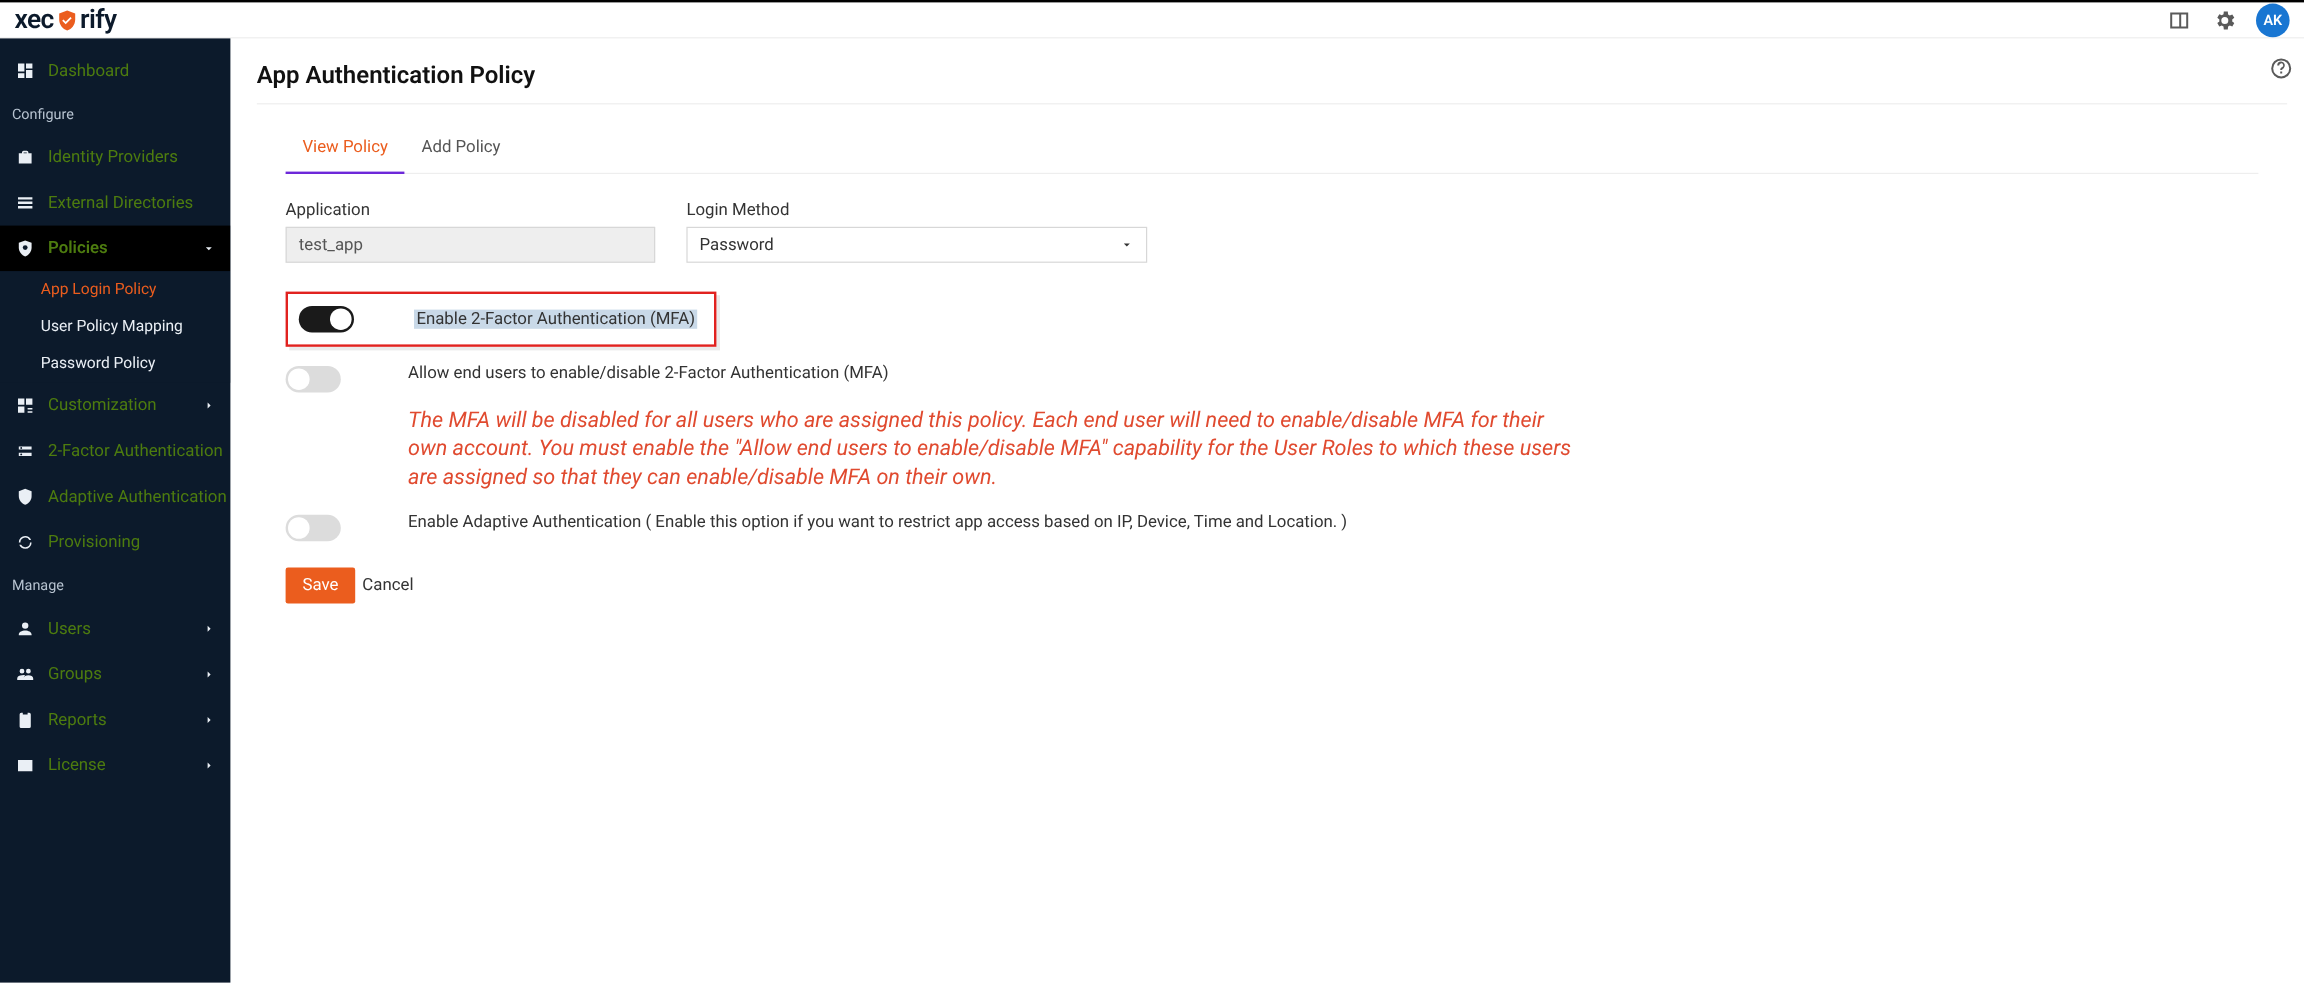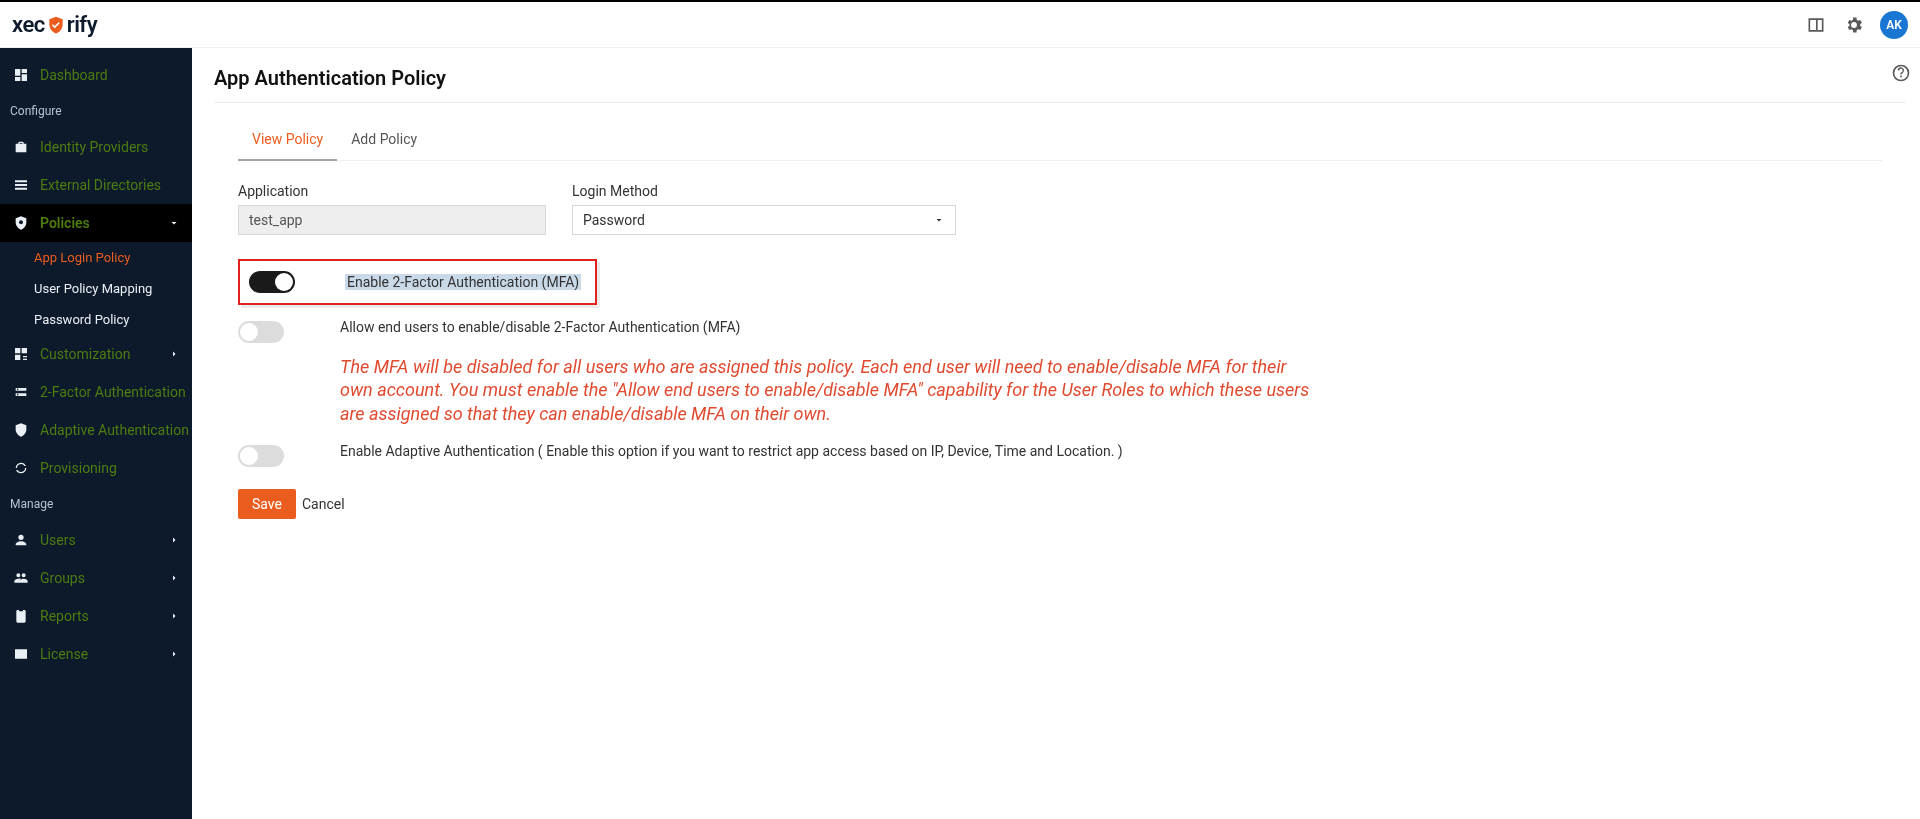--- a/index.html
+++ b/index.html
@@ -1,20 +1,20 @@
 <!DOCTYPE html>
 <html><head>
 <meta charset="utf-8">
 <style>
 * { margin: 0; padding: 0; box-sizing: border-box; font-family: -apple-system, BlinkMacSystemFont, "Segoe UI", Roboto, Helvetica, Arial, sans-serif; }
 html, body { height: 100%; width: 100%; }
 body { display: flex; flex-direction: column; background: #fff; color: #333; font-size: 14px; }
 
 
-.topbar { height: 48px; border-top: 2px solid #000; border-bottom: 1px solid #eee; display: flex; align-items: center; justify-content: space-between; padding: 0 12px; }
+.topbar { height: 32px; border-top: 2px solid #000; border-bottom: 1px solid #eee; display: flex; align-items: center; justify-content: space-between; padding: 0 12px; }
 .logo { display: flex; align-items: center; font-size: 22px; font-weight: 600; color: #0c1a2b; letter-spacing: -0.5px; }
 .logo .shield { display: inline-flex; margin: 0 1px; }
 .logo .shield svg { width: 20px; height: 20px; }
 .topbar-right { display: flex; align-items: center; gap: 14px; }
 .topbar-right .icon-btn { display: inline-flex; align-items: center; justify-content: center; width: 24px; height: 24px; color: #5a5a5a; cursor: pointer; }
 .avatar { width: 28px; height: 28px; border-radius: 50%; background: #1976d2; color: #fff; display: flex; align-items: center; justify-content: center; font-size: 12px; font-weight: 600; }
 
 
 .layout { flex: 1; display: flex; min-height: 0; }
 .sidebar { width: 192px; background: #0c1a2b; color: #eaeff5; display: flex; flex-direction: column; padding-top: 8px; overflow-y: auto; }
@@ -31,21 +31,21 @@
 .main { flex: 1; padding: 18px 14px 24px 22px; overflow-y: auto; position: relative; }
 .page-title-row { display: flex; align-items: center; }
 .page-title { font-size: 20px; font-weight: 600; color: #111; }
 .help-btn { position: absolute; right: 8px; top: 14px; width: 22px; height: 22px; display: flex; align-items: center; justify-content: center; color: #5a5a5a; cursor: pointer; }
 .hr { border: none; border-top: 1px solid #eee; margin-top: 12px; }
 
 .content { padding: 18px 24px 20px 24px; }
 
 .tabs { display: flex; border-bottom: 1px solid #eee; margin-bottom: 22px; }
 .tab { padding: 10px 14px 12px; font-size: 14px; color: #555; cursor: pointer; }
-.tab.active { color: #eb5d1e; border-bottom: 2px solid #a3a3a3; margin-bottom: -1px; }
+.tab.active { color: #eb5d1e; border-bottom: 2px solid #6d28d9; margin-bottom: -1px; }
 
 .form-row { display: flex; gap: 26px; margin-bottom: 24px; flex-wrap: wrap; }
 .form-group { display: flex; flex-direction: column; gap: 6px; }
 .form-group label { font-size: 14px; color: #333; }
 .form-group .text-input { width: 308px; height: 30px; padding: 4px 10px; border: 1px solid #d7d7d7; background: #eeeeee; color: #555; font-size: 14px; }
 .form-group .select { width: 384px; height: 30px; padding: 4px 10px; border: 1px solid #d7d7d7; background: #fff; font-size: 14px; display: flex; align-items: center; justify-content: space-between; cursor: pointer; }
 .select .sel-chev { color: #333; }
 
 .toggle-row { display: flex; align-items: flex-start; gap: 56px; margin-bottom: 18px; }
 .toggle-row .toggle-wrap { display: flex; align-items: center; padding-top: 2px; }

